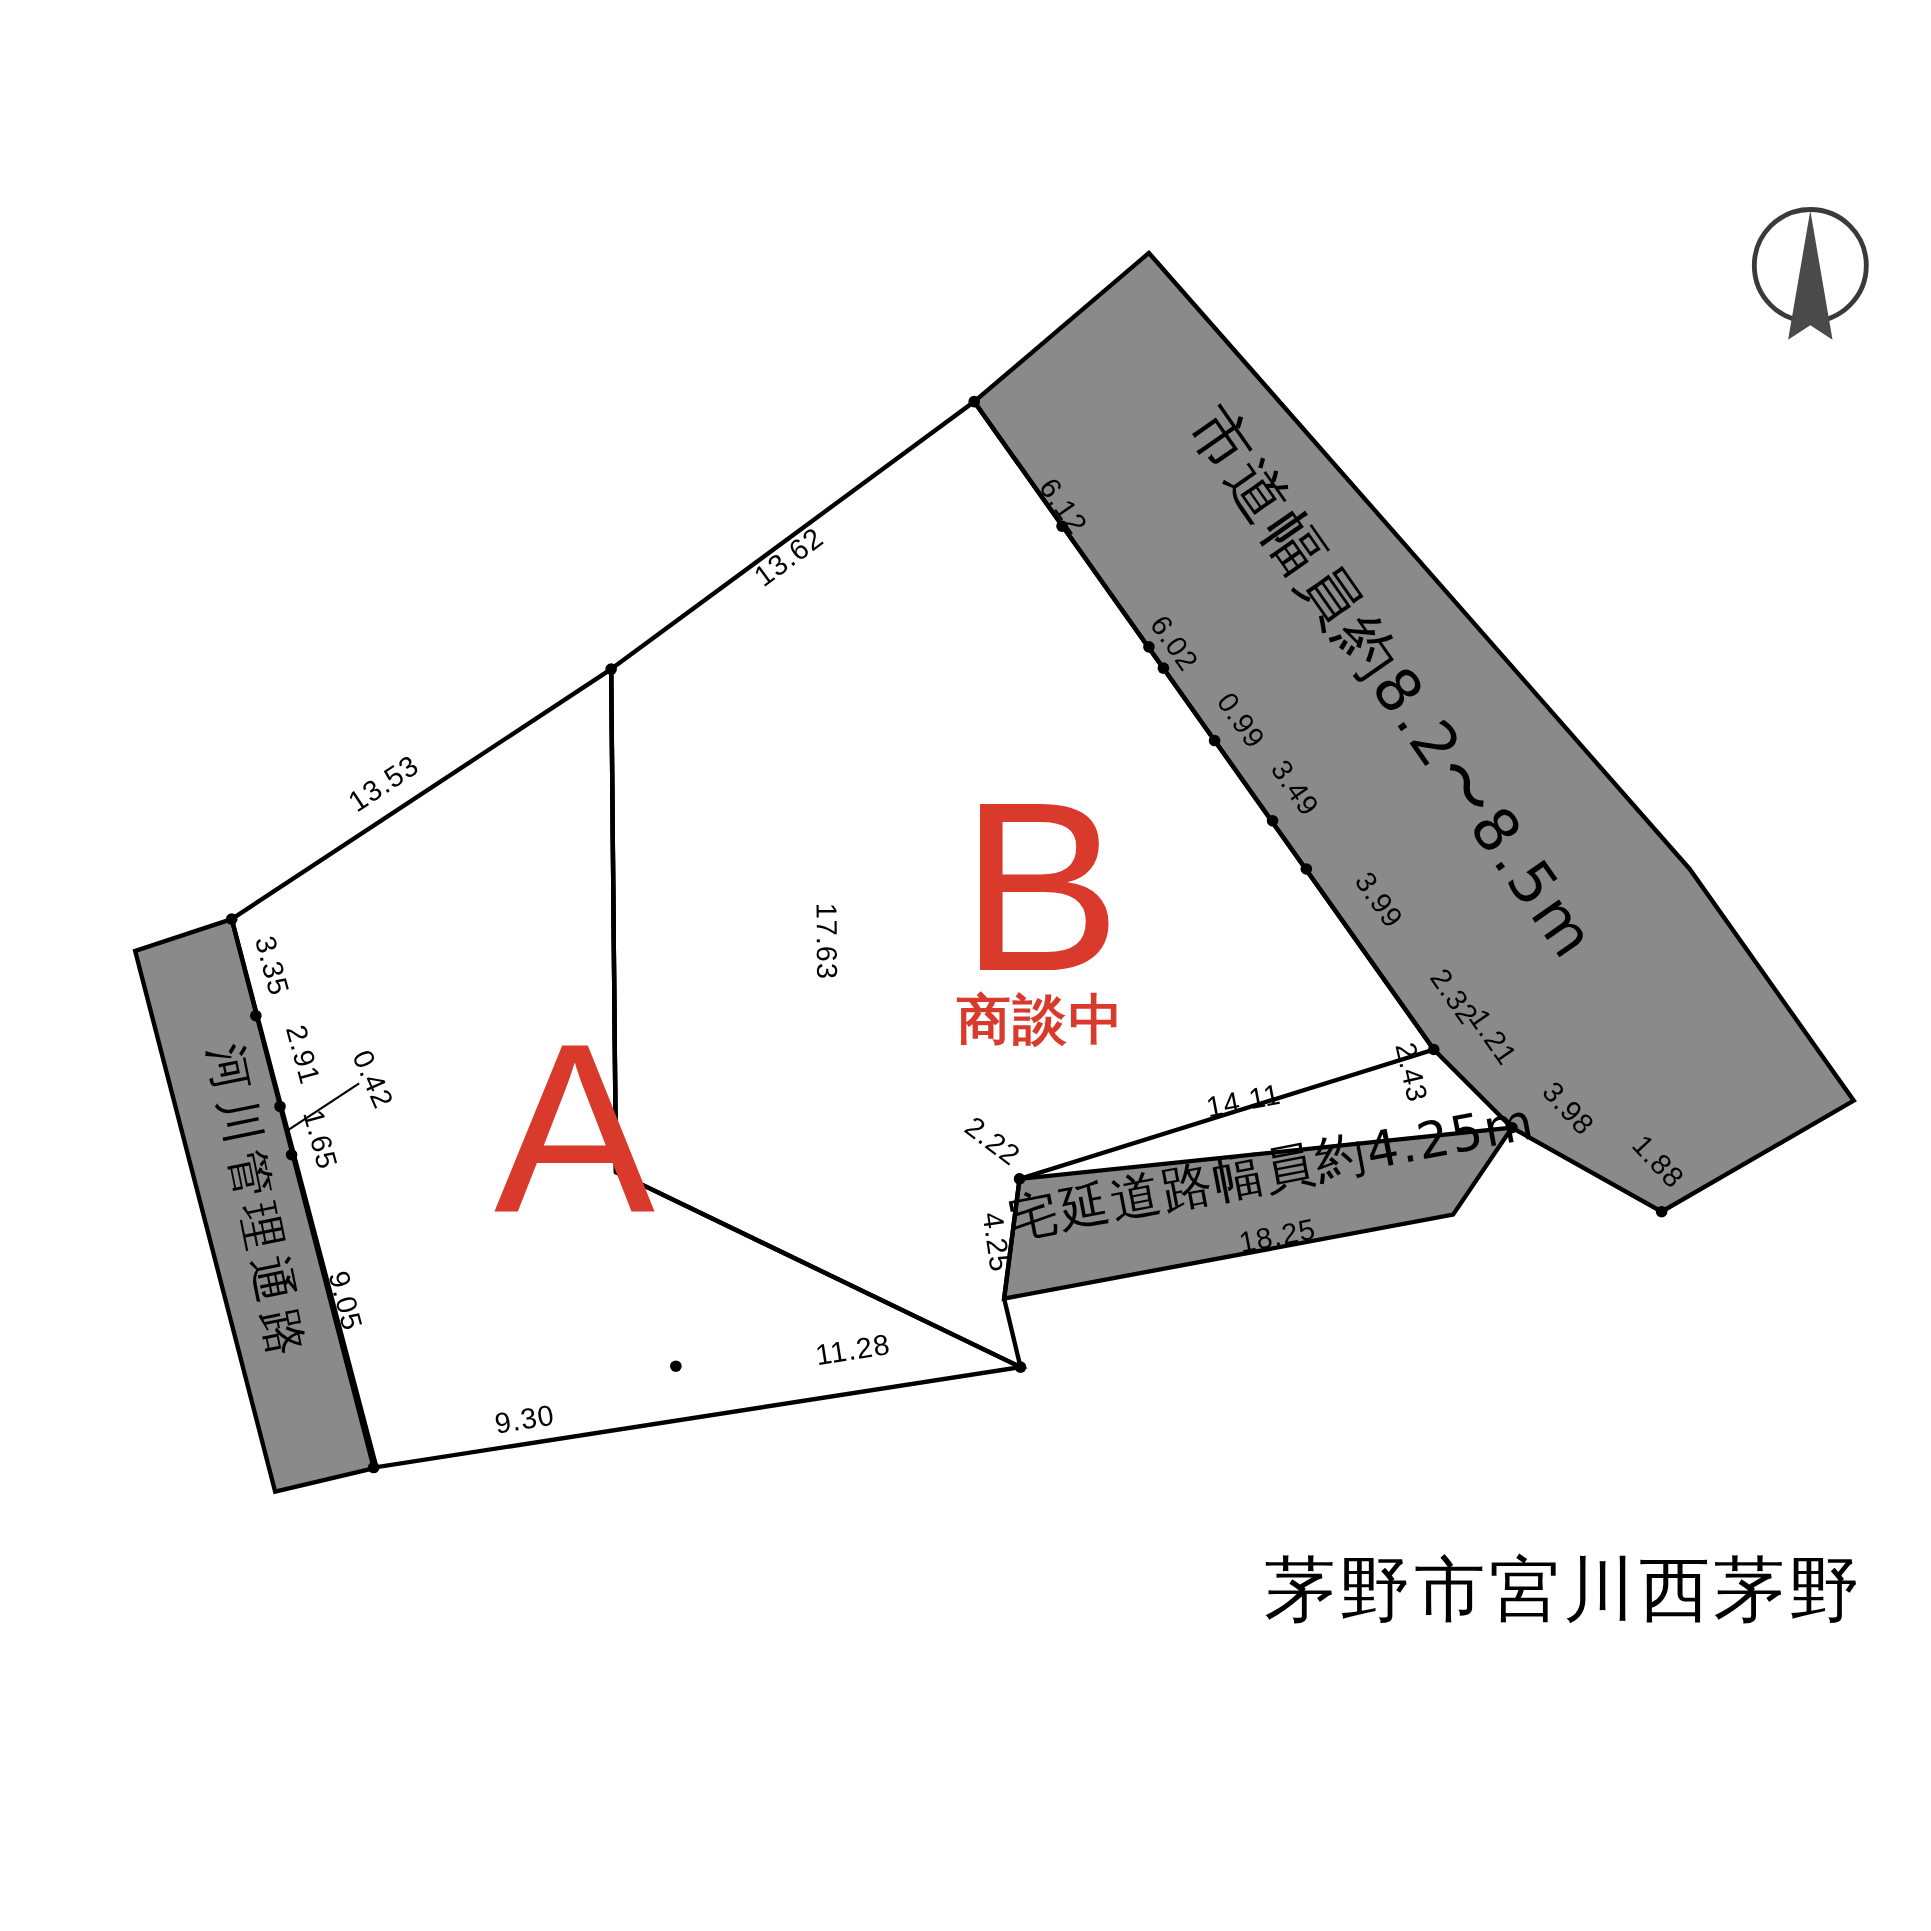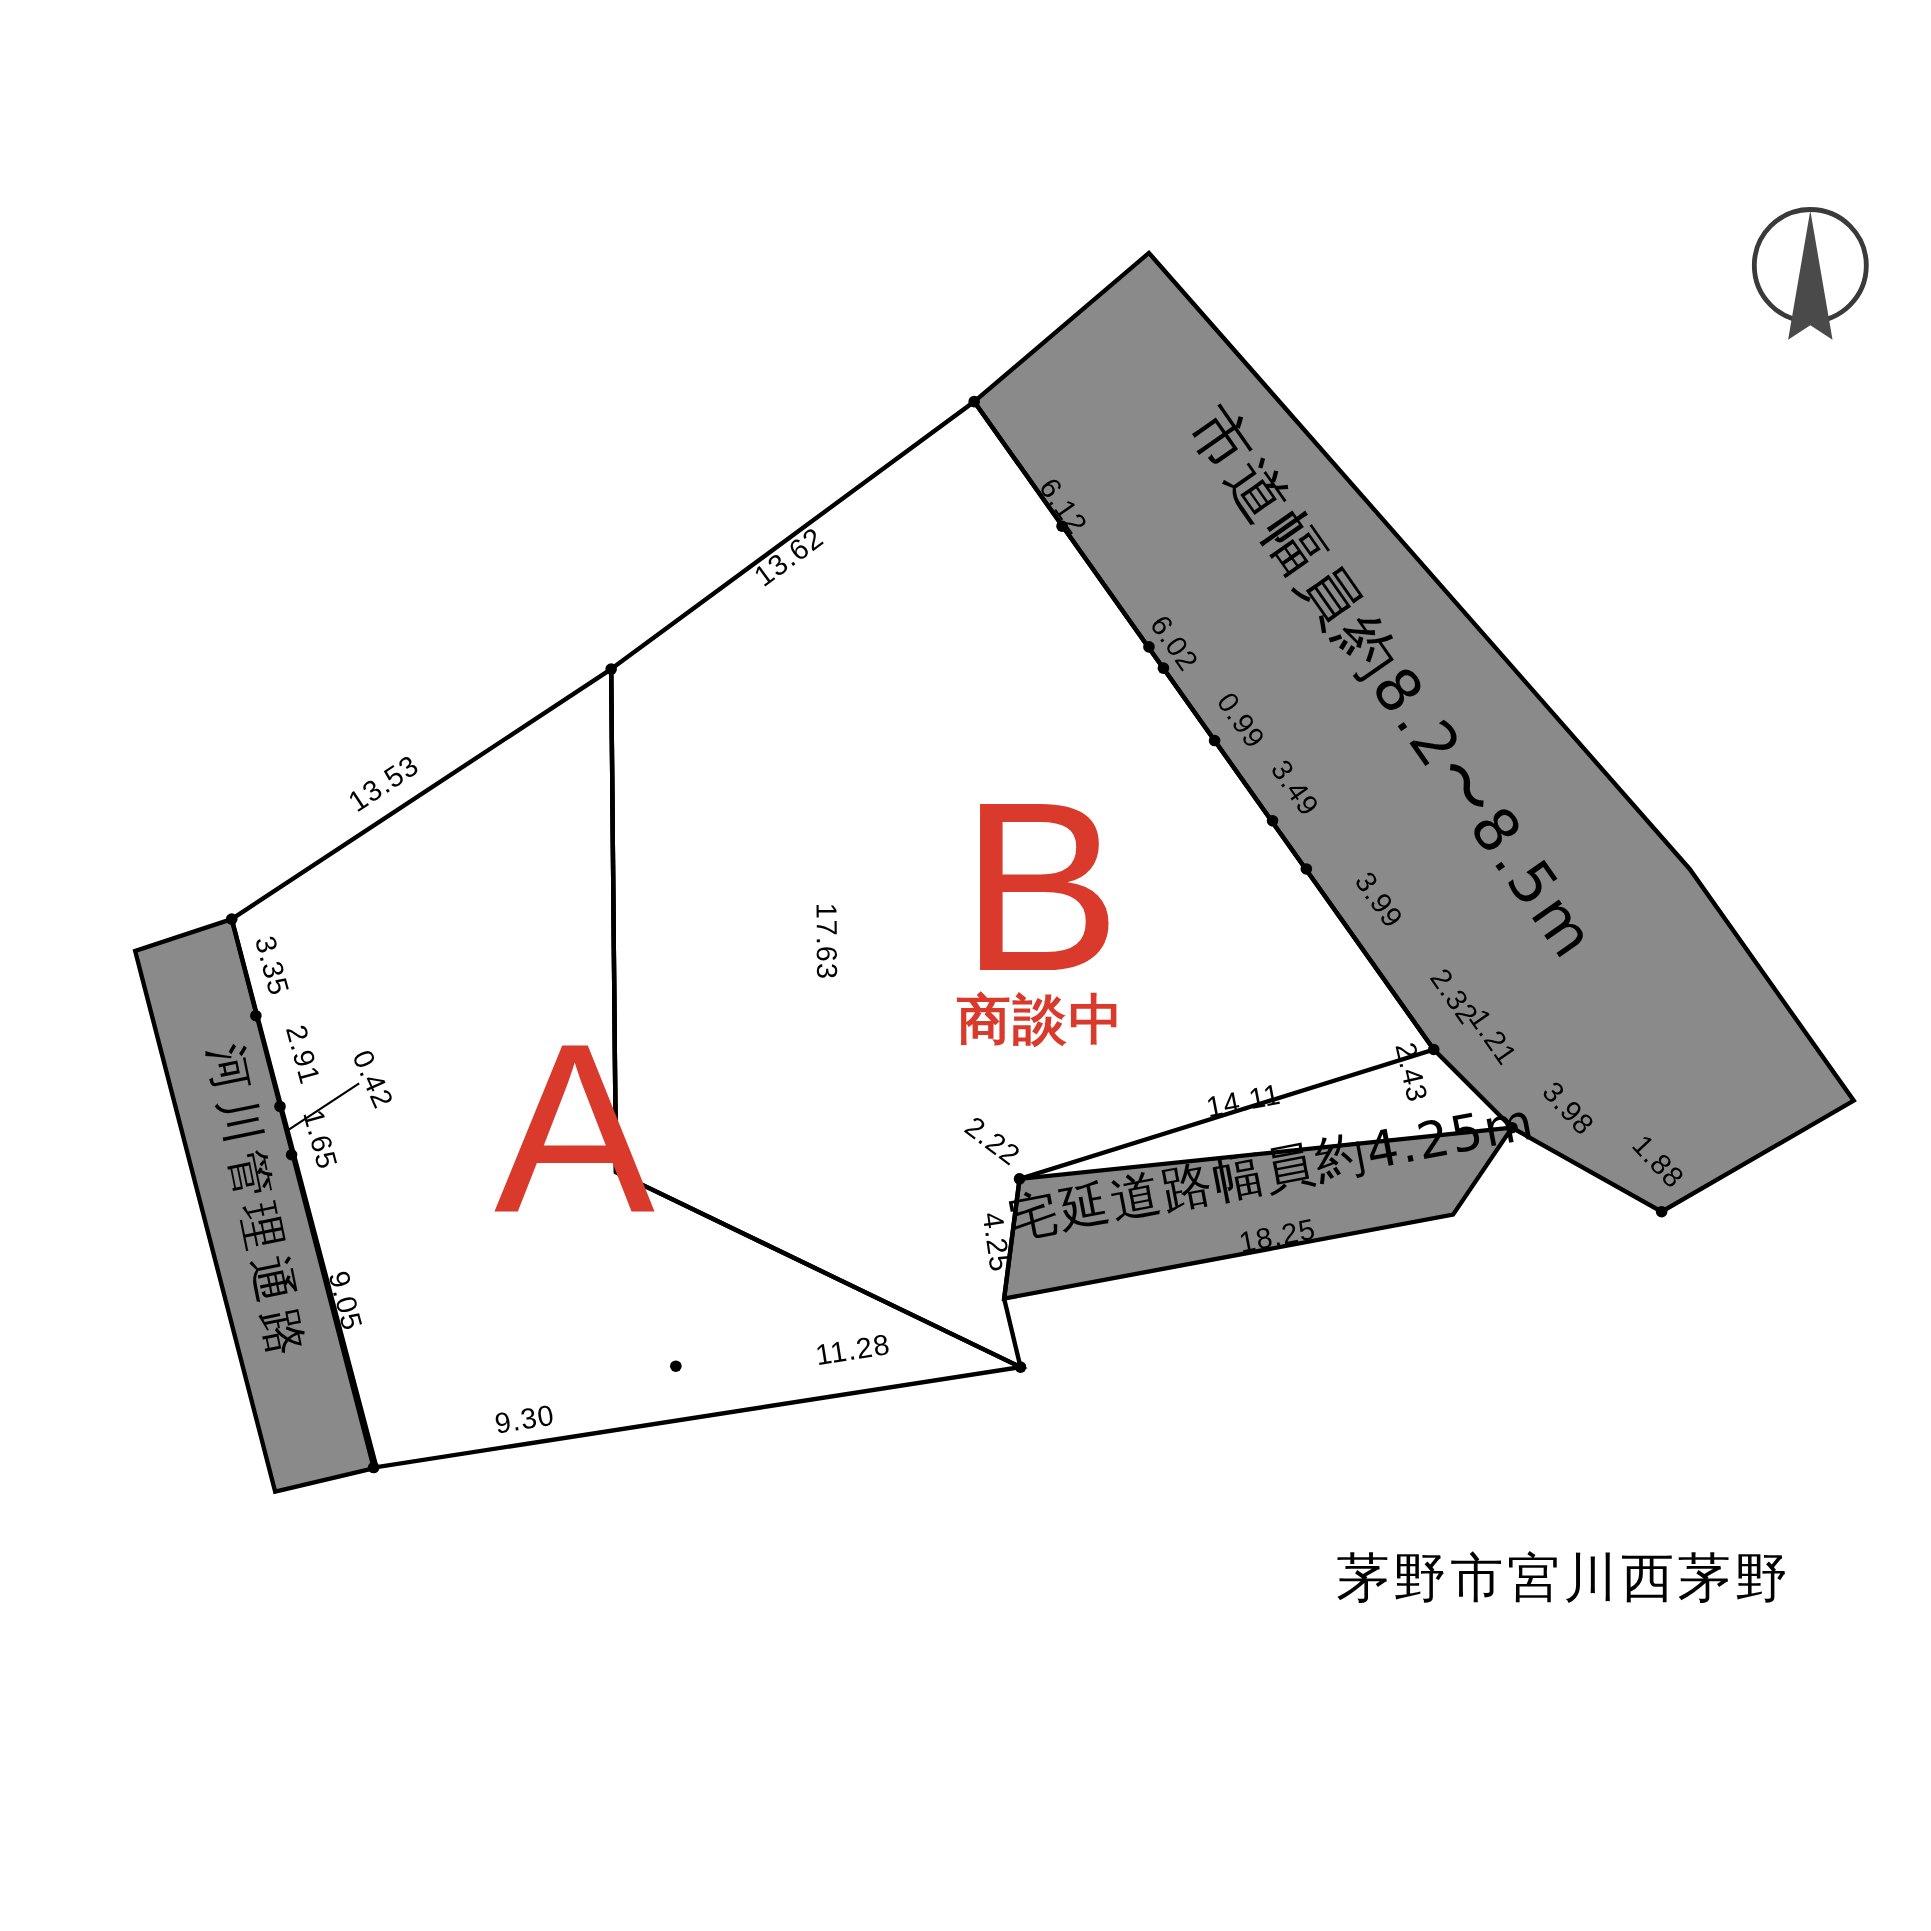--- a/index.html
+++ b/index.html
@@ -74,21 +74,21 @@
   }
   .lot-status {
     font-family: "DejaVu Sans", sans-serif;
     font-size: 56px;
     font-weight: bold;
     fill: #d93a2b;
     letter-spacing: 2px;
   }
   .caption {
     font-family: "DejaVu Sans", sans-serif;
-    font-size: 53px;
+    font-size: 71px;
     fill: #a0a0a0;
     letter-spacing: 3.9px;
   }
   .node-dot { fill: #000000; }
   .compass-circle {
     fill: none;
     stroke: #3a3a3a;
     stroke-width: 5;
   }
   .compass-needle { fill: #4a4a4a; }

